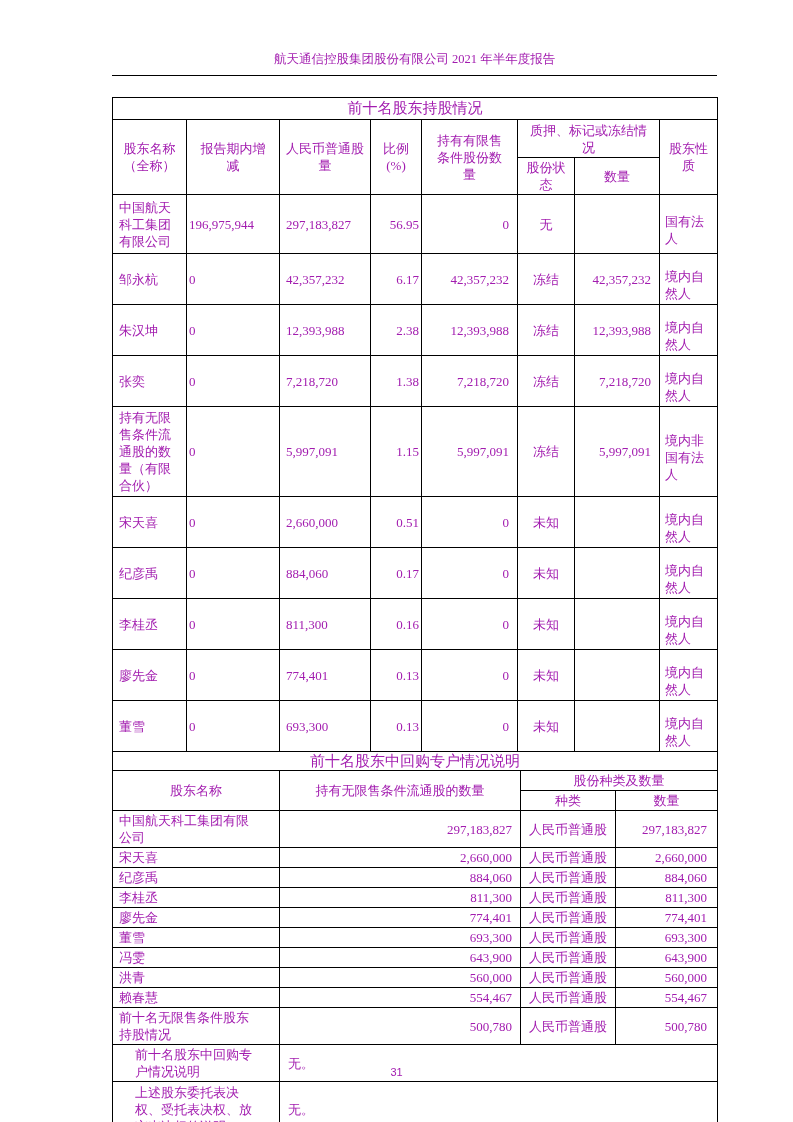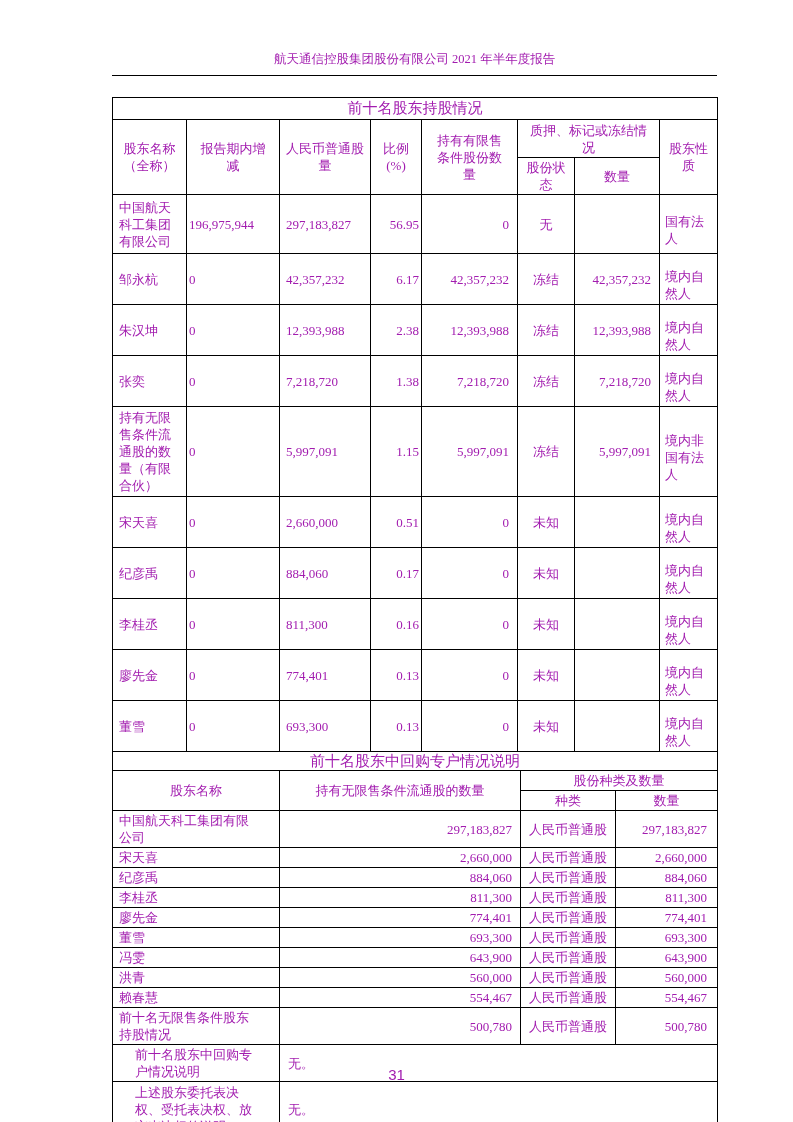--- a/index.html
+++ b/index.html
@@ -58,21 +58,21 @@
   .t2 .c1{text-align:left;padding:1px 22px 1px 6px;}
   .t2 .c2{text-align:right;padding-right:8px;}
   .t2 .c3{text-align:center;margin-top:34px;}
   .t2 .c4{text-align:right;padding-right:10px;}
   .t2 .note-label{text-align:left;padding:1px 22px 1px 22px;}
   .t2 .note-value{text-align:left;padding-left:8px;}
 
   .page-footer{
     position:absolute;left:0;top:1066px;width:793px;
     text-align:center;
-    font-size:15px;
+    font-size:11px;
     font-family:"Liberation Sans","DejaVu Sans",sans-serif;
   }
 </style>
 </head>
 <body>
 
 <div class="page">
 
   <div class="doc-header">
     <span>航天通信控股集团股份有限公司 2021 年半年度报告</span>

